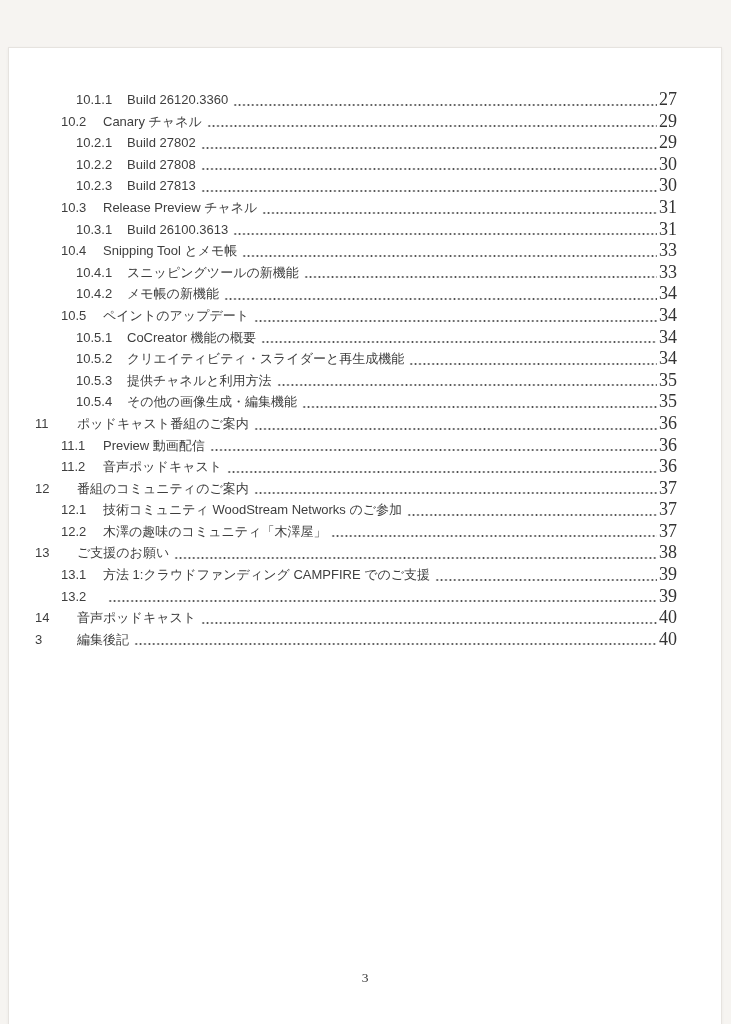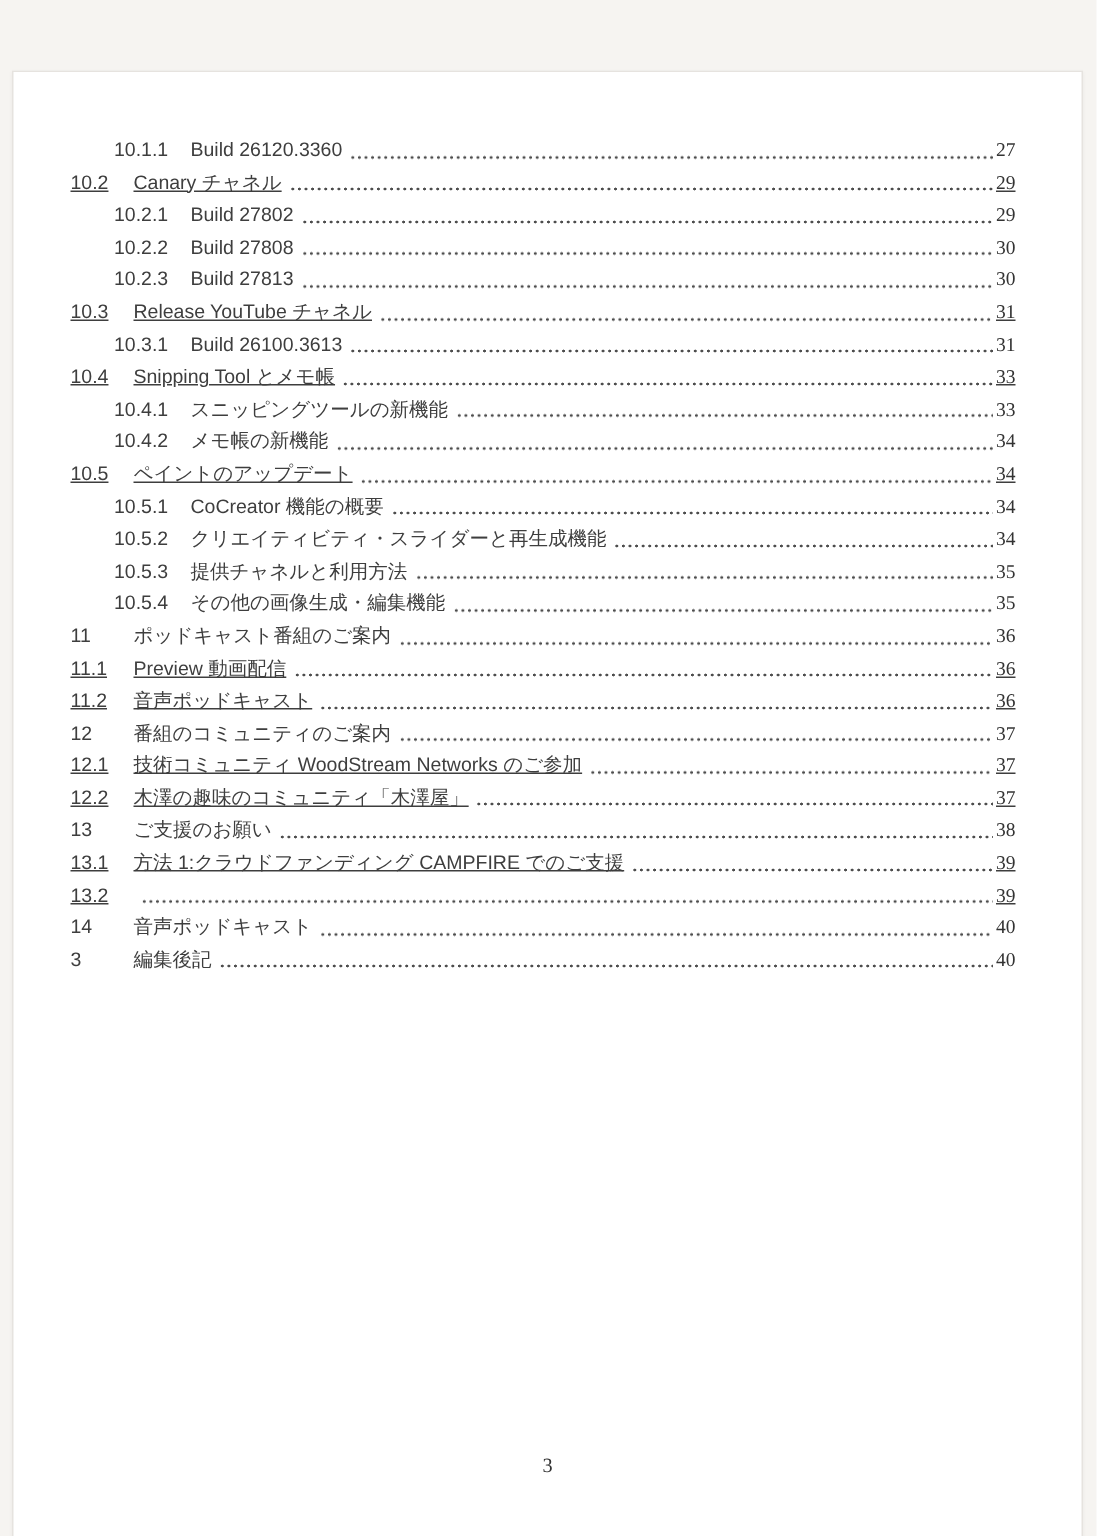--- a/index.html
+++ b/index.html
@@ -40,43 +40,43 @@
     height:21.6px;
     line-height:21.6px;
     font-size:13px;
     white-space:nowrap;
     cursor:default;
   }
   .toc-row .num{
     flex:0 0 auto;
     display:inline-block;
   }
-  .lvl1{padding-left:38px;}
+  .lvl1{padding-left:26px;}
   .lvl1 .num{width:42px;}
-  .lvl2{padding-left:38px;text-decoration:underline;}
+  .lvl2{padding-left:52px;}
   .lvl2 .num{width:42px;}
   .lvl3{padding-left:67px;}
   .lvl3 .num{width:51px;}
   .toc-row .label{
     flex:0 0 auto;
   }
   .toc-row .leader{
     flex:1 1 auto;
     align-self:flex-end;
     height:4px;
     margin:0 2px 4px 5px;
     background-image:radial-gradient(circle,var(--dots) 0.8px,rgba(0,0,0,0) 1.15px);
     background-size:4.4px 4px;
     background-position:left center;
     background-repeat:repeat-x;
   }
   .toc-row .pg{
     flex:0 0 auto;
     font-family:"Liberation Serif","DejaVu Serif",serif;
-    font-size:13px;
+    font-size:18px;
     color:var(--page-num);
   }
   .footer{
     position:absolute;
     left:0;top:920px;
     width:100%;
     text-align:center;
   }
   .footer .pagenum{
     font-family:"Liberation Serif","DejaVu Serif",serif;
@@ -115,21 +115,21 @@
     <span class="pg">30</span>
   </div>
         <div class="toc-row lvl3">
     <span class="num">10.2.3</span>
     <span class="label">Build 27813</span>
     <span class="leader"></span>
     <span class="pg">30</span>
   </div>
         <div class="toc-row lvl2">
     <span class="num">10.3</span>
-    <span class="label">Release YouTube チャネル </span>
+    <span class="label">Release Preview チャネル </span>
     <span class="leader"></span>
     <span class="pg">31</span>
   </div>
         <div class="toc-row lvl3">
     <span class="num">10.3.1</span>
     <span class="label">Build 26100.3613</span>
     <span class="leader"></span>
     <span class="pg">31</span>
   </div>
         <div class="toc-row lvl2">

